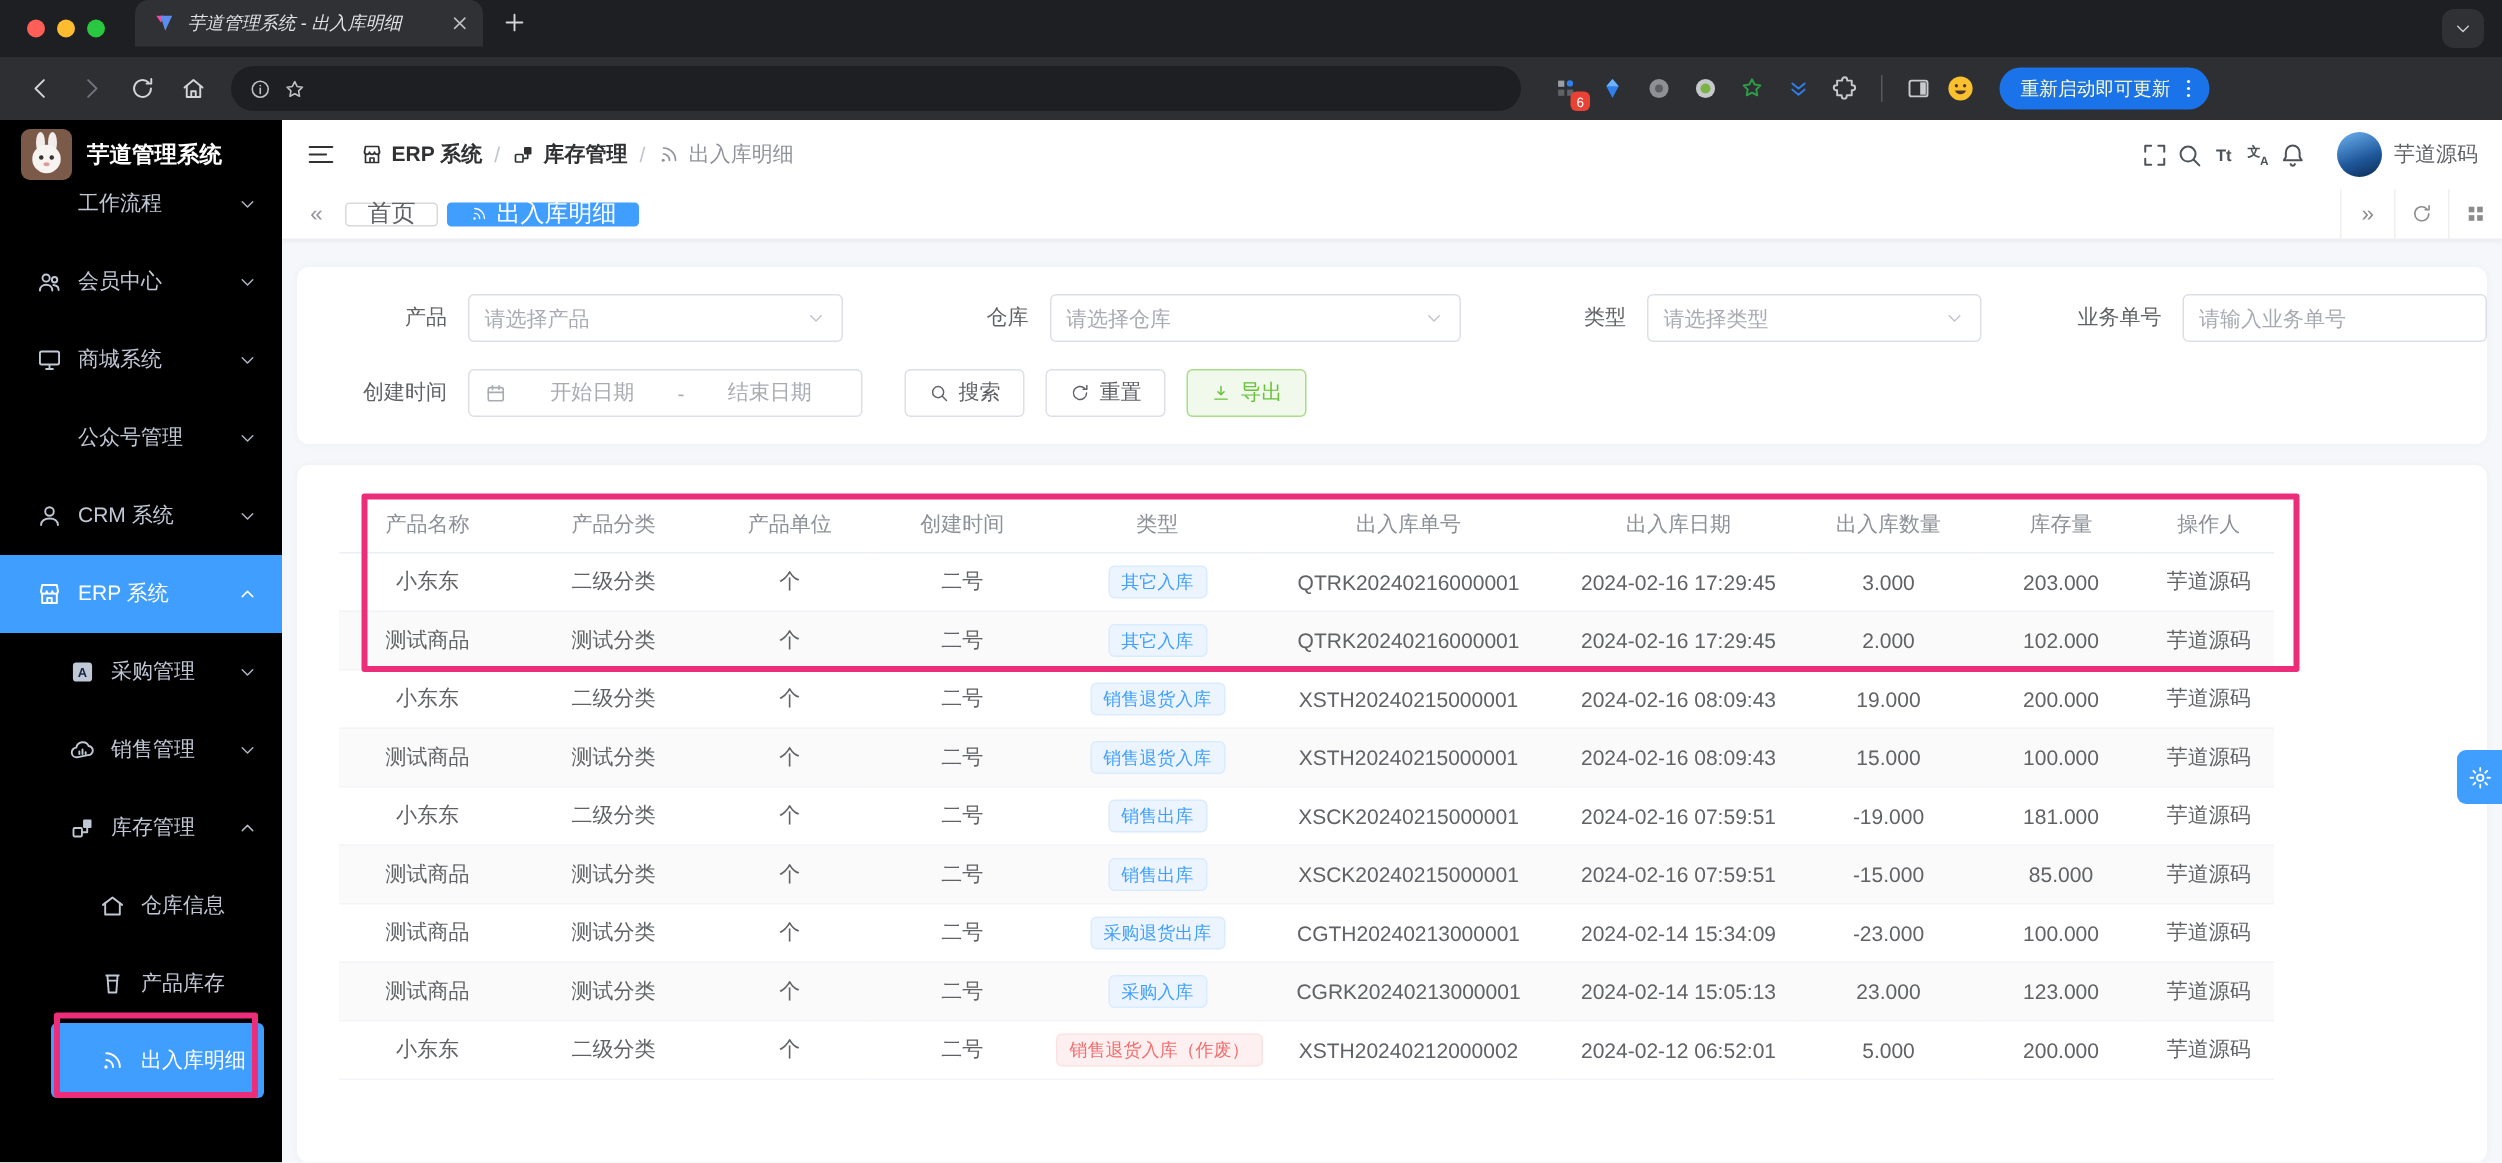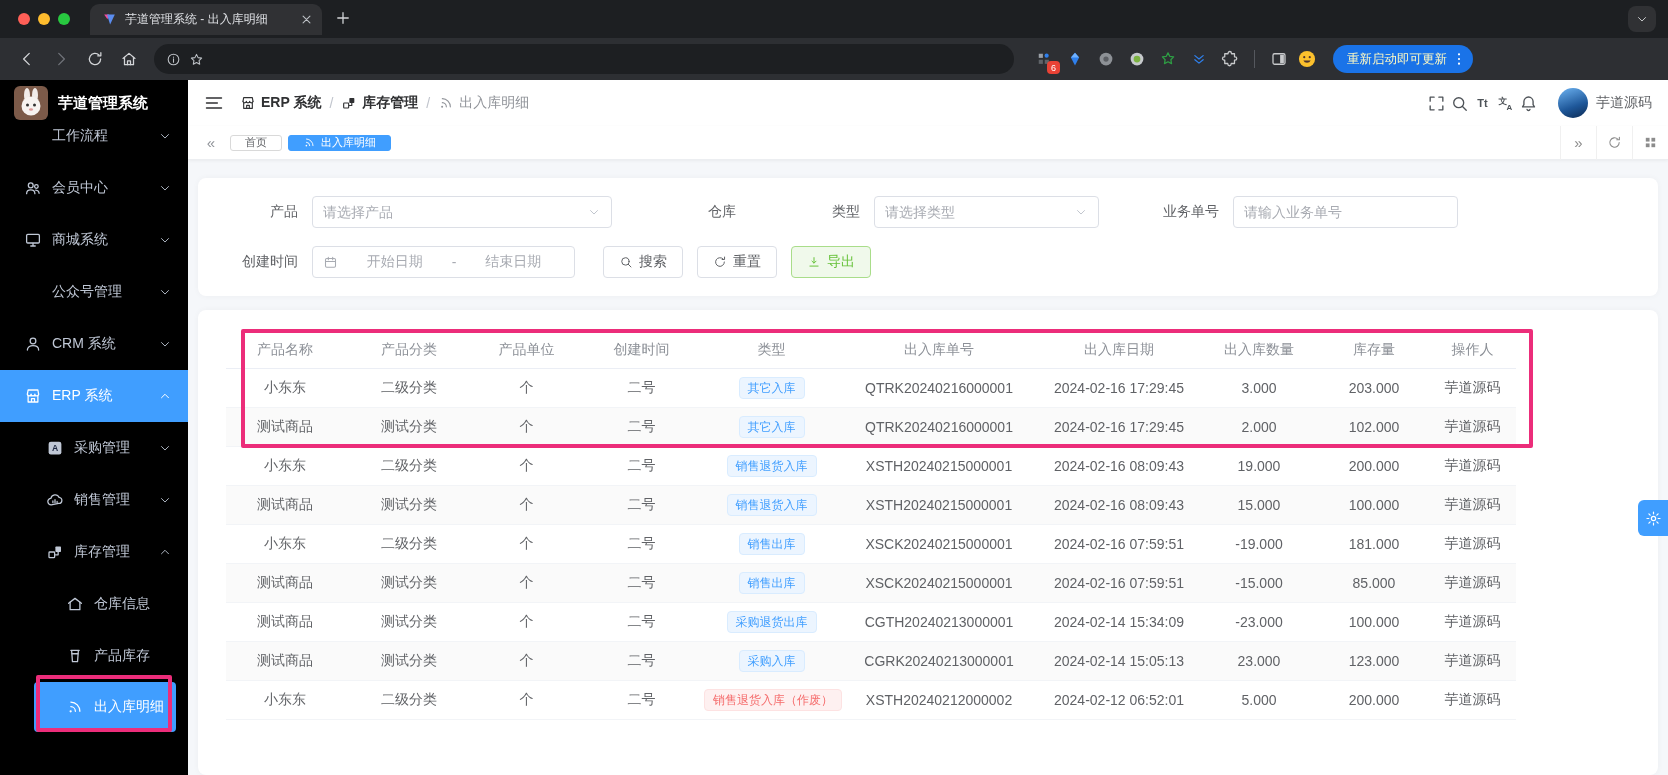--- a/index.html
+++ b/index.html
@@ -3,21 +3,21 @@
 <meta charset="utf-8">
 <style>
   * { margin:0; padding:0; box-sizing:border-box; }
   html,body { width:1668px; height:775px; overflow:hidden; }
   body { font-family:"Liberation Sans","DejaVu Sans",sans-serif; font-size:14px; background:#f5f7fa; }
   .icn { display:inline-flex; align-items:center; justify-content:center; }
   .icn svg { width:100%; height:100%; }
   .stage { position:relative; width:1668px; height:775px; overflow:hidden; background:#f5f7fa; }
 
   
-  .tabstrip { height:38px; background:#1d1f22; display:flex; align-items:center; position:relative; }
+  .tabstrip { height:38px; background:#1d1f22; display:flex; align-items:flex-start; position:relative;font-style:italic; }
   .traffic { display:flex; gap:8px; align-items:center; height:38px; padding:0 20px 0 18px; }
   .tl { width:12px; height:12px; border-radius:50%; }
   .tl.r{background:#ff5f57}.tl.y{background:#febc2e}.tl.g{background:#28c840}
   .btab { display:flex; align-items:center; gap:8px; width:232px; height:31px; background:#303134;
           border-radius:9px 9px 0 0; padding:0 8px 0 12px; color:#dfe1e5; font-size:12px; }
   .btab .icn{width:15px;height:15px}
   .btab-title{flex:1; white-space:nowrap; overflow:hidden;}
   .btab-close{width:14px;height:14px;color:#bdc1c6}
   .newtab { width:28px;height:28px; margin:0 0 2px 6px; color:#c8cacc; }
   .newtab .icn{width:15px;height:15px}
@@ -75,21 +75,21 @@
   .hdr-act { width:19px; height:19px; color:#4e5358; }
   .hdr-user { display:flex; align-items:center; gap:8px; }
   .hdr-avatar { width:30px; height:30px; border-radius:50%; background:linear-gradient(160deg,#6db3f2 0%,#1e5799 60%,#0d2a52 100%); }
   .hdr-name { color:#606266; font-size:14px; }
 
   .tabbar { height:34px; background:#fff; border-bottom:1px solid #eceef1; box-shadow:0 1px 3px rgba(0,0,0,.05);
             display:flex; align-items:center; padding-left:8px; position:relative; z-index:2;}
   .tb-arrow { width:30px; text-align:center; color:#909399; font-size:15px; }
   .vtabs { display:flex; gap:6px; margin-left:4px; }
   .vtab { height:16px; display:flex; align-items:center; gap:5px; padding:0 14px; border:1px solid #d9d9d9;
-          border-radius:3px; background:#fff; color:#606266; font-size:11px;font-family:Liberation Mono, monospace; }
+          border-radius:3px; background:#fff; color:#606266; font-size:16px;font-family:Liberation Mono, monospace; }
   .vtab .icn{width:13px;height:13px}
   .vtab.active { background:#409eff; border-color:#409eff; color:#fff; }
   .tb-right { margin-left:auto; display:flex; align-items:stretch; height:34px; }
   .tb-ctl { width:36px; display:flex; align-items:center; justify-content:center; border-left:1px solid #f0f0f0;
             color:#8c8c8c; font-size:15px; }
   .tb-ctl .icn{width:15px;height:15px}
 
   .content { flex:1; padding:18px 10px 0; background:#f5f7fa; min-height:0; }
   .card { background:#fff; border-radius:8px; box-shadow:0 0 6px rgba(0,0,0,.04); }
   .filter-card { padding:18px 0 18px 30px; }
@@ -598,20 +598,28 @@
             <span class="f-label">产品</span>
             <div class="boxfield" style="width:300px">
               <input placeholder="请选择产品" style="">
               <span class="icn sel-chev">
                   <svg viewBox="0 0 24 24" fill="none" stroke="currentColor" stroke-width="1.7" stroke-linecap="round" stroke-linejoin="round">
                     <path d="M6 9.5l6 6 6-6"></path>
                   </svg>
                 </span>
             </div>
             <span class="f-label gap-a">仓库</span>
+            <div class="boxfield" style="width:330px">
+              <input placeholder="请选择仓库" style="">
+              <span class="icn sel-chev">
+                  <svg viewBox="0 0 24 24" fill="none" stroke="currentColor" stroke-width="1.7" stroke-linecap="round" stroke-linejoin="round">
+                    <path d="M6 9.5l6 6 6-6"></path>
+                  </svg>
+                </span>
+            </div>
             <span class="f-label gap-b">类型</span>
             <div class="boxfield" style="width:225px">
               <input placeholder="请选择类型" style="">
               <span class="icn sel-chev">
                   <svg viewBox="0 0 24 24" fill="none" stroke="currentColor" stroke-width="1.7" stroke-linecap="round" stroke-linejoin="round">
                     <path d="M6 9.5l6 6 6-6"></path>
                   </svg>
                 </span>
             </div>
             <span class="f-label gap-b" style="width:80px">业务单号</span>

